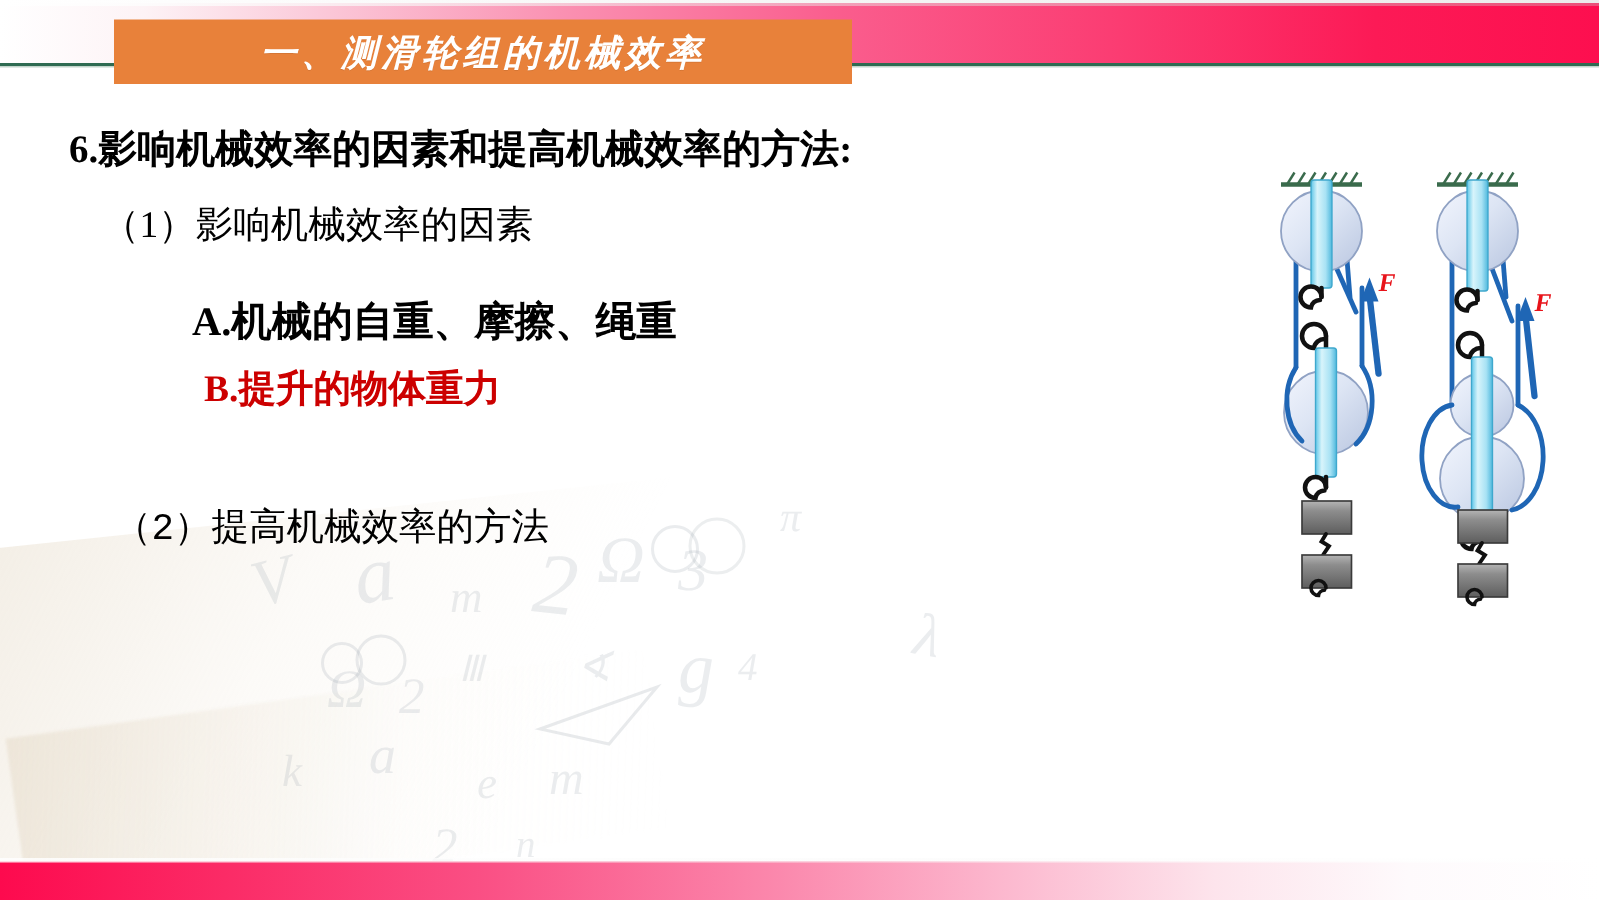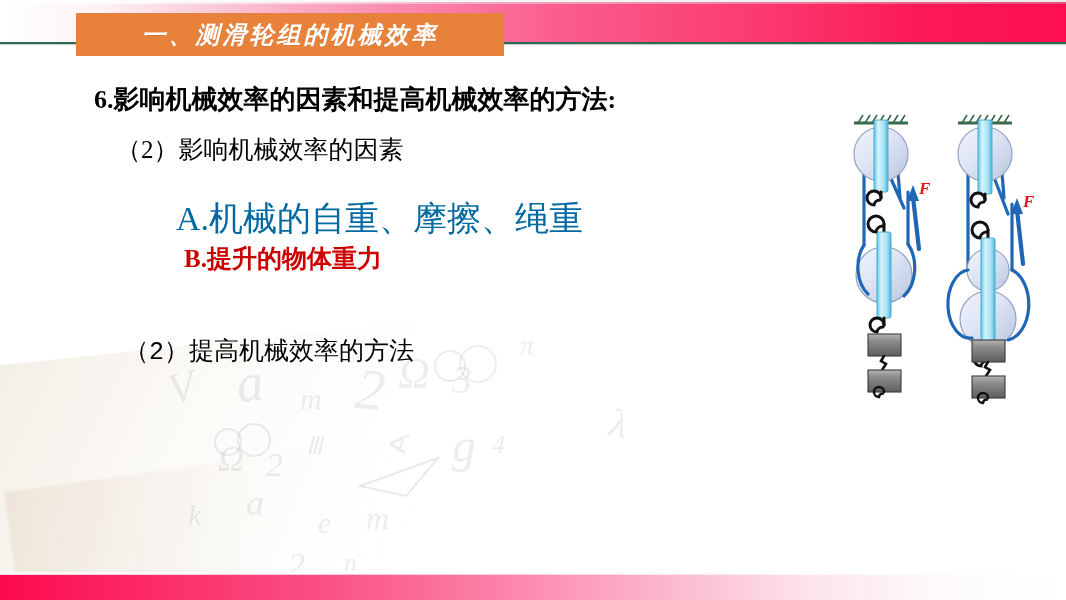--- a/index.html
+++ b/index.html
@@ -116,56 +116,56 @@
     left: 0; top: 572px;
     width: 1066px; height: 3px;
     background: linear-gradient(90deg, rgba(255,255,255,0.85), rgba(250,250,250,0.6) 55%, rgba(255,255,255,0.95));
     z-index: 2;
   }
 
   
   .title-plate {
     position: absolute;
     left: 76px; top: 13px;
-    width: 428px; height: 43px;
+    width: 492px; height: 43px;
     background: #e8813a;
     z-index: 5;
     display: flex;
     align-items: center;
     justify-content: center;
   }
   .title-text {
     color: #ffffff;
     font-family: "Liberation Serif", "DejaVu Serif", serif;
     font-size: 24px;
     font-weight: 700;
     font-style: italic;
     letter-spacing: 3px;
     white-space: nowrap;
     text-shadow: 0 1px 0 rgba(0,0,0,0.08);
   }
 
   
-  .content { position: absolute; inset: 0; z-index: 6; margin-left: 48px; }
+  .content { position: absolute; inset: 0; z-index: 6; }
 
   .line { position: absolute; white-space: nowrap; }
 
   .l-head {
     left: 46px; top: 82px;
     font-size: 26px; font-weight: 700; color: #000000;
     font-family: "Liberation Serif", "DejaVu Serif", serif;
   }
   .l-p1 {
     left: 68px; top: 133px;
     font-size: 25px; color: #000000;
     font-family: "Liberation Serif", "DejaVu Serif", serif;
   }
   .l-a {
     left: 128px; top: 196px;
-    font-size: 34px; font-weight: 400; color: #0369a1;
+    font-size: 27px; font-weight: 700; color: #000000;
     font-family: "Liberation Serif", "DejaVu Serif", serif;
   }
   .l-b {
     left: 136px; top: 242px;
     font-size: 25px; font-weight: 700; color: #cc0000;
     font-family: "Liberation Serif", "DejaVu Serif", serif;
   }
   .l-p2 {
     left: 76px; top: 334px;
     font-size: 25px; color: #000000;
@@ -241,21 +241,21 @@
   <div class="green-rule-2"></div>
 
   <div class="title-plate">
     <span class="title-text">一、测滑轮组的机械效率</span>
   </div>
 
   <div class="content">
 
     <div class="line l-head">6.影响机械效率的因素和提高机械效率的方法:</div>
 
-    <div class="line l-p1">（2）影响机械效率的因素</div>
+    <div class="line l-p1">（1）影响机械效率的因素</div>
 
     <div class="line l-a">A.机械的自重、摩擦、绳重</div>
 
     <div class="line l-b">B.提升的物体重力</div>
 
     <div class="line l-p2">（2）提高机械效率的方法</div>
 
 
   </div>
 

